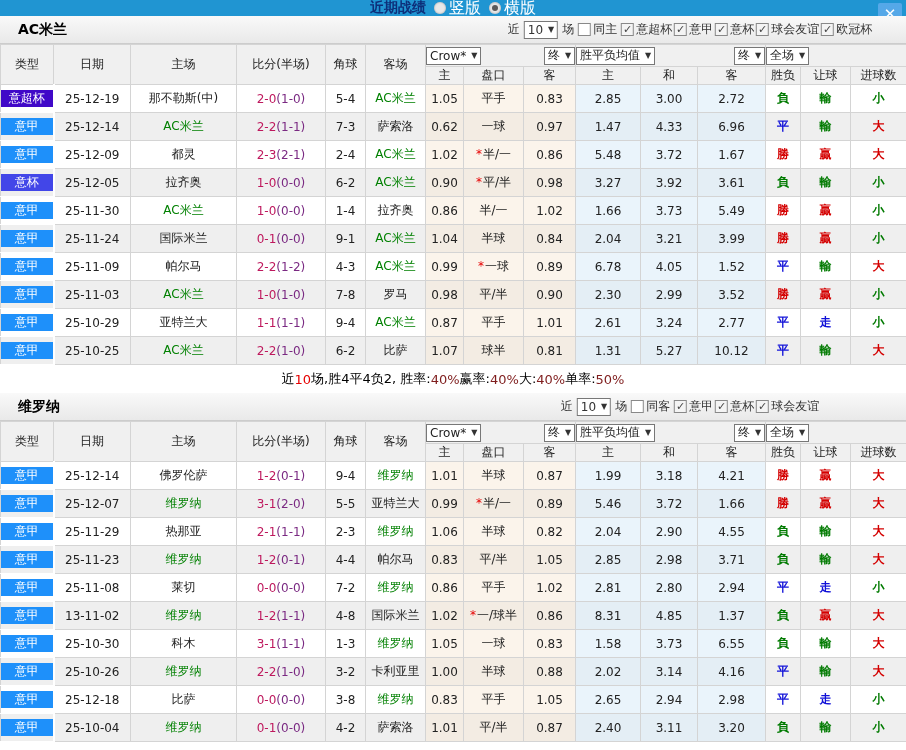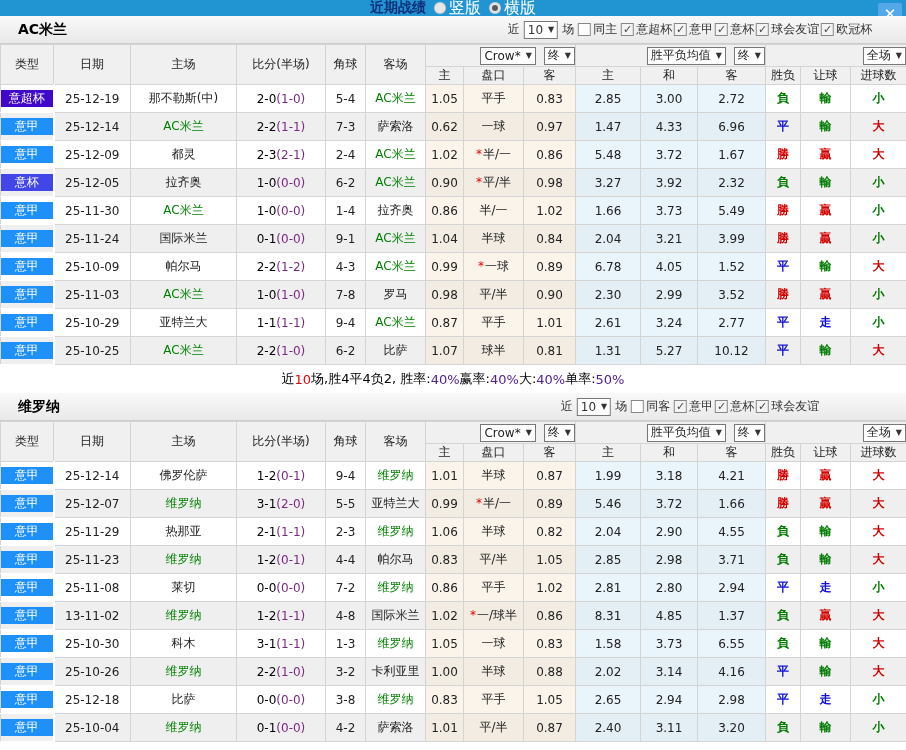--- a/index.html
+++ b/index.html
@@ -53,42 +53,42 @@
 
   
   table { width: 906px; border-collapse: collapse; table-layout: fixed; }
   th, td {
     border: 1px solid #D4D4D4; text-align: center;
     overflow: hidden; white-space: nowrap; font-weight: normal;
   }
   thead th { background: #F0F0F0; color: #222; }
   .hrow1 th { height: 22px; }
   .hrow2 th { height: 18px; font-size: 12px; }
-  .hgroup { display: flex; align-items: center; justify-content: flex-end; gap: 8px; }
+  .hgroup { display: flex; align-items: center; justify-content: space-between; gap: 16px; }
   tbody tr { height: 28px; }
   tbody tr.odd  td { background: #FFFFFF; }
   tbody tr.even td { background: #EFEFEF; }
   tbody tr.odd  td.c-cream { background: #FBF4EB; }
   tbody tr.even td.c-cream { background: #F3ECE3; }
   tbody tr.odd  td.c-blue  { background: #EAF4FB; }
   tbody tr.even td.c-blue  { background: #E4EEF5; }
   td.c-type { padding: 0; border-right: 2px solid #fff; border-bottom: 1px solid #fff; }
   .badge { height: 100%; display: flex; align-items: center; justify-content: center; color: #fff; font-size: 12px; }
   .green-team { color: #008000; }
-  .ft { color: #000000; text-align: right; }
+  .ft { color: #be185d; text-align: right; }
   .ht { color: #7A2982; }
   .star { color: #E60000; margin-right: 1px; }
   td.c-res { font-weight: bold; }
 
   
   .summary {
     height: 28px; display: flex; align-items: center; justify-content: center;
     background: #fff; font-size: 13px; color: #000;
   }
-  .sum-k { color: #000; } .sum-r { color: #E60000; } .sum-b { color: #4c1d95; }
+  .sum-k { color: #000; } .sum-r { color: #E60000; } .sum-b { color: #7f1d1d; }
 </style>
 </head>
 <body>
 
 <div class="window">
 
   <div class="titlebar" style="background: rgb(32, 149, 210);">
     <span class="win-title">近期战绩</span>
     <span class="radio-item">
       <span class="radio-circle"></span>
@@ -278,21 +278,21 @@
             <td class="c-plain">25-12-05</td>
             <td class="c-plain">拉齐奥</td>
             <td class="c-plain"><span><span class="ft">1-0</span><span class="ht">(0-0)</span></span></td>
             <td class="c-plain">6-2</td>
             <td class="c-plain green-team">AC米兰</td>
             <td class="c-cream">0.90</td>
             <td class="c-cream"><span><span class="star">*</span>平/半</span></td>
             <td class="c-cream">0.98</td>
             <td class="c-blue">3.27</td>
             <td class="c-blue">3.92</td>
-            <td class="c-blue">2.32</td>
+            <td class="c-blue">3.61</td>
             <td class="c-res" style="color: rgb(0, 122, 0);">負</td>
             <td class="c-res" style="color: rgb(0, 122, 0);">輸</td>
             <td class="c-res" style="color: rgb(0, 122, 0);">小</td>
           </tr>
           <tr class="odd">
             <td class="c-type">
               <div class="badge" style="background: rgb(30, 144, 250);">意甲</div>
             </td>
             <td class="c-plain">25-11-30</td>
             <td class="c-plain green-team">AC米兰</td>
@@ -325,21 +325,21 @@
             <td class="c-blue">3.21</td>
             <td class="c-blue">3.99</td>
             <td class="c-res" style="color: rgb(212, 0, 0);">勝</td>
             <td class="c-res" style="color: rgb(212, 0, 0);">贏</td>
             <td class="c-res" style="color: rgb(0, 122, 0);">小</td>
           </tr>
           <tr class="odd">
             <td class="c-type">
               <div class="badge" style="background: rgb(30, 144, 250);">意甲</div>
             </td>
-            <td class="c-plain">25-10-09</td>
+            <td class="c-plain">25-11-09</td>
             <td class="c-plain">帕尔马</td>
             <td class="c-plain"><span><span class="ft">2-2</span><span class="ht">(1-2)</span></span></td>
             <td class="c-plain">4-3</td>
             <td class="c-plain green-team">AC米兰</td>
             <td class="c-cream">0.99</td>
             <td class="c-cream"><span><span class="star">*</span>一球</span></td>
             <td class="c-cream">0.89</td>
             <td class="c-blue">6.78</td>
             <td class="c-blue">4.05</td>
             <td class="c-blue">1.52</td>

